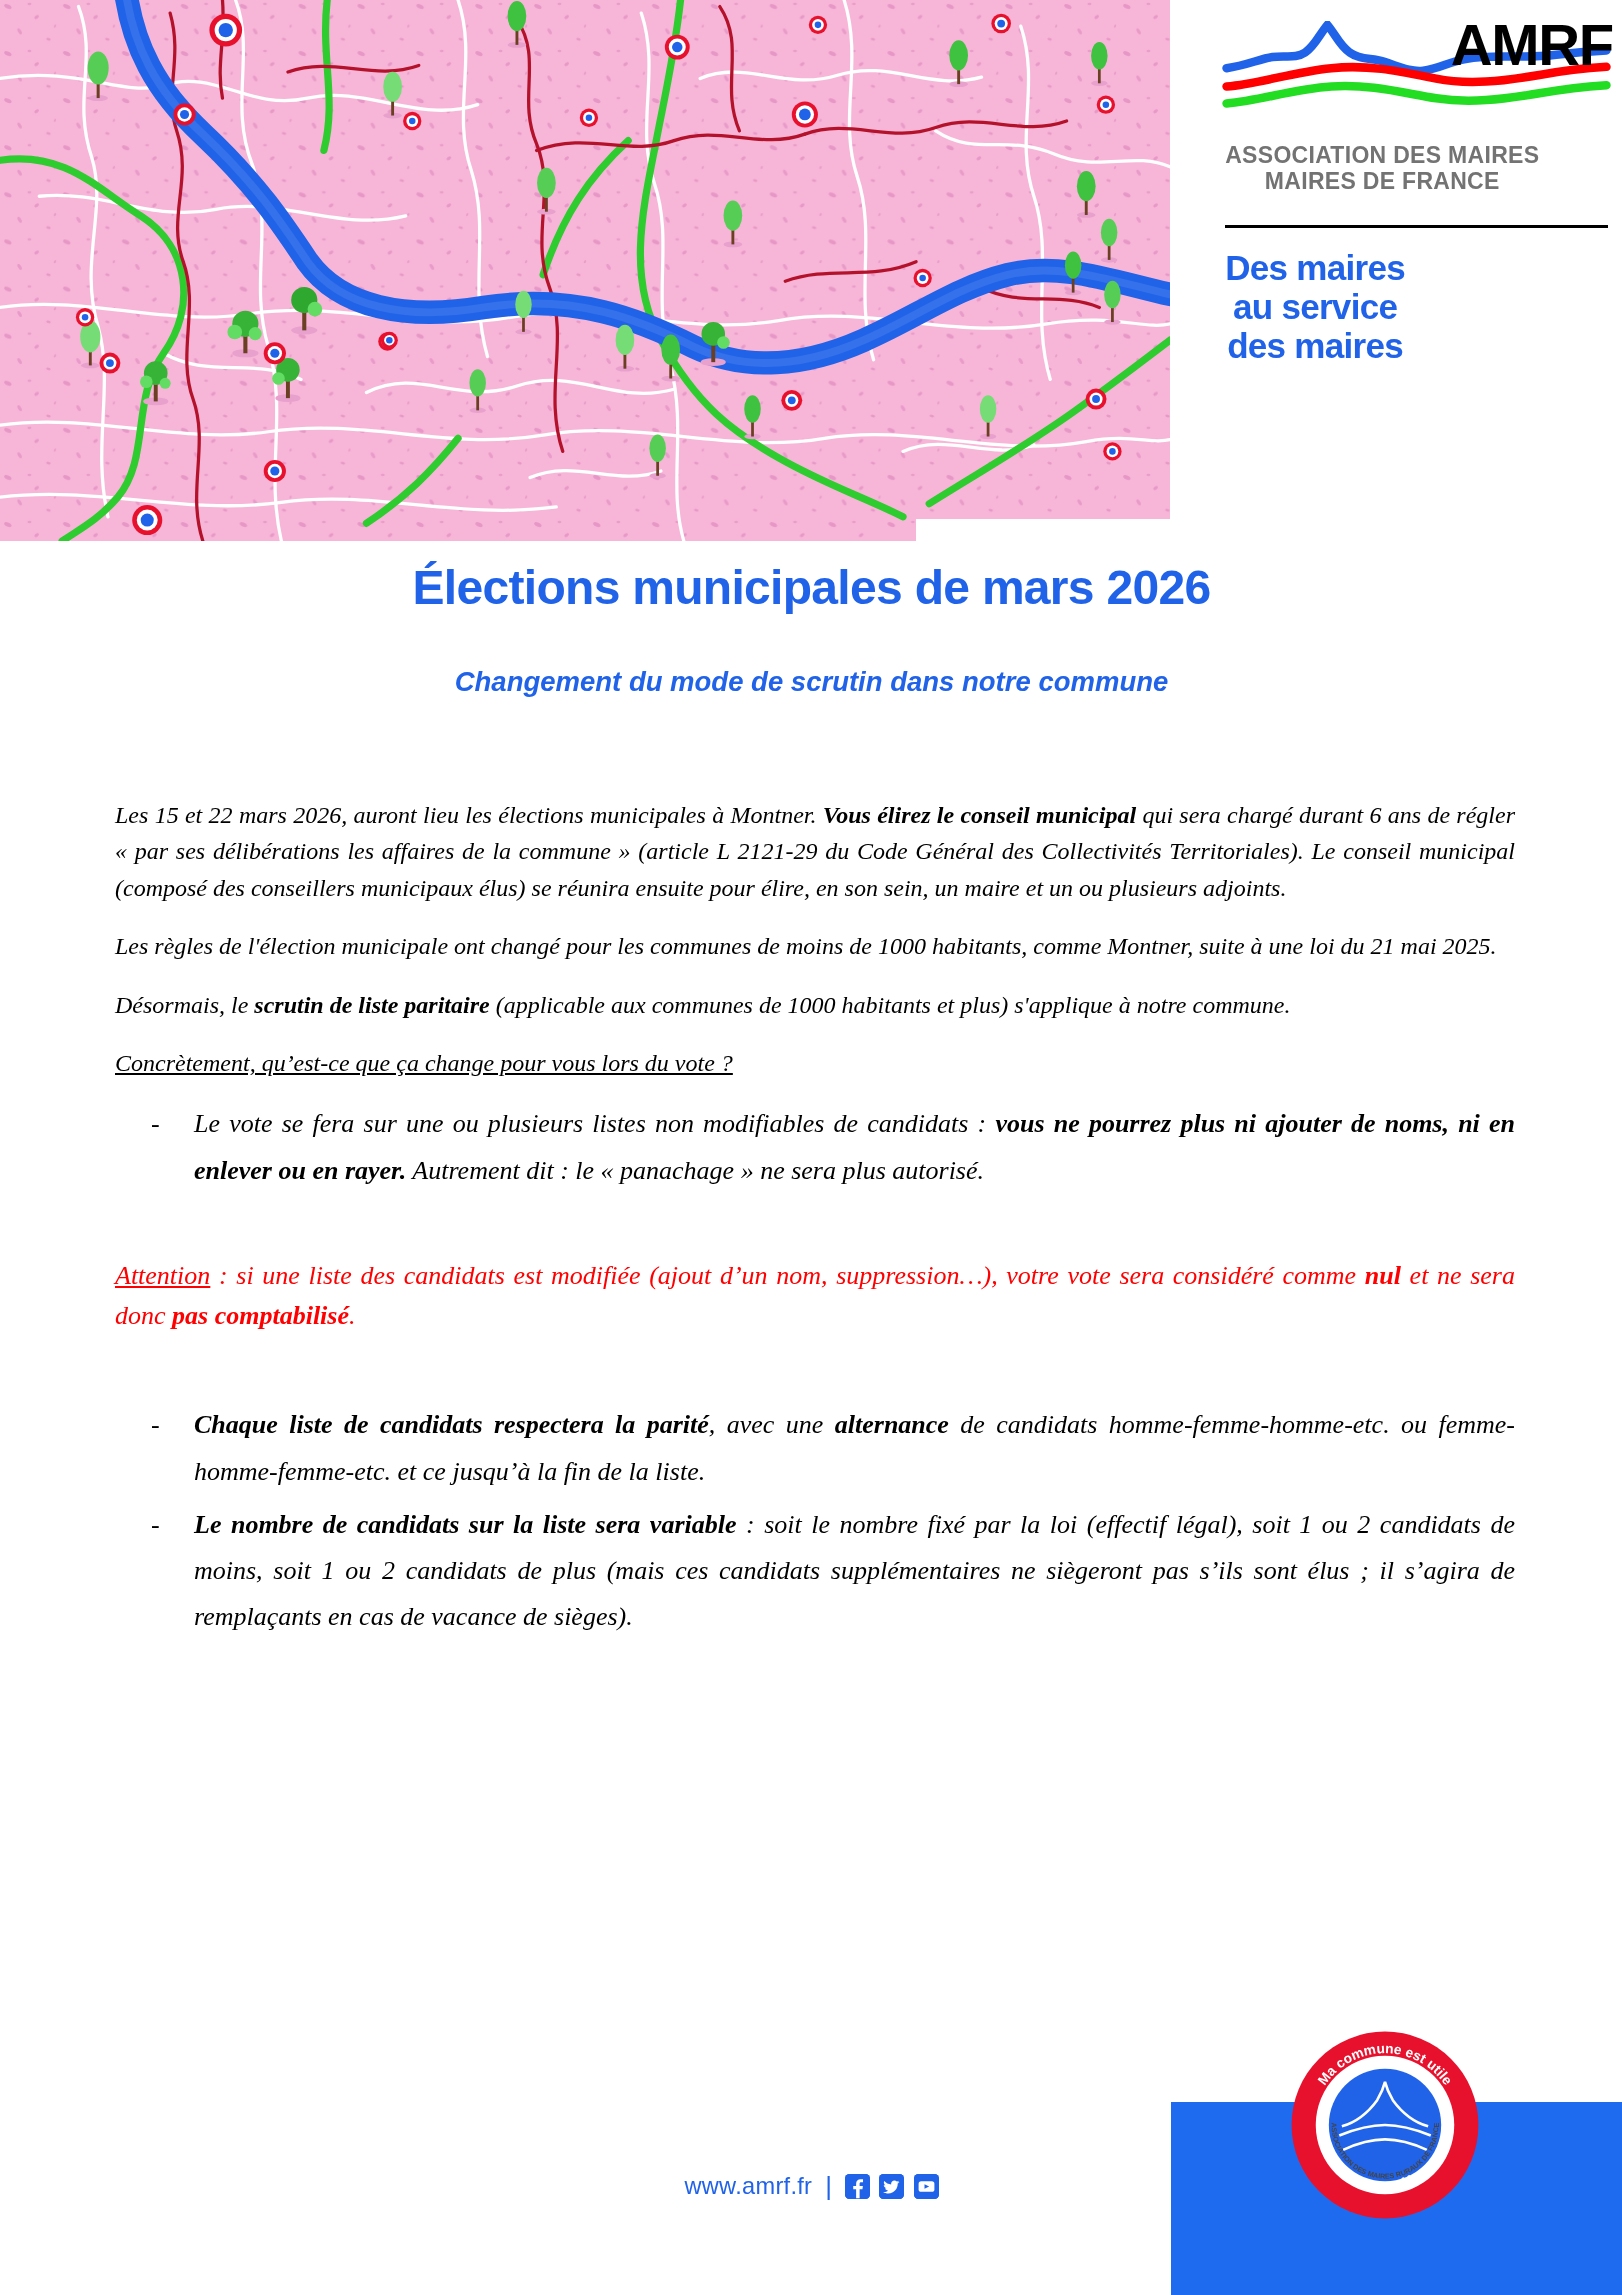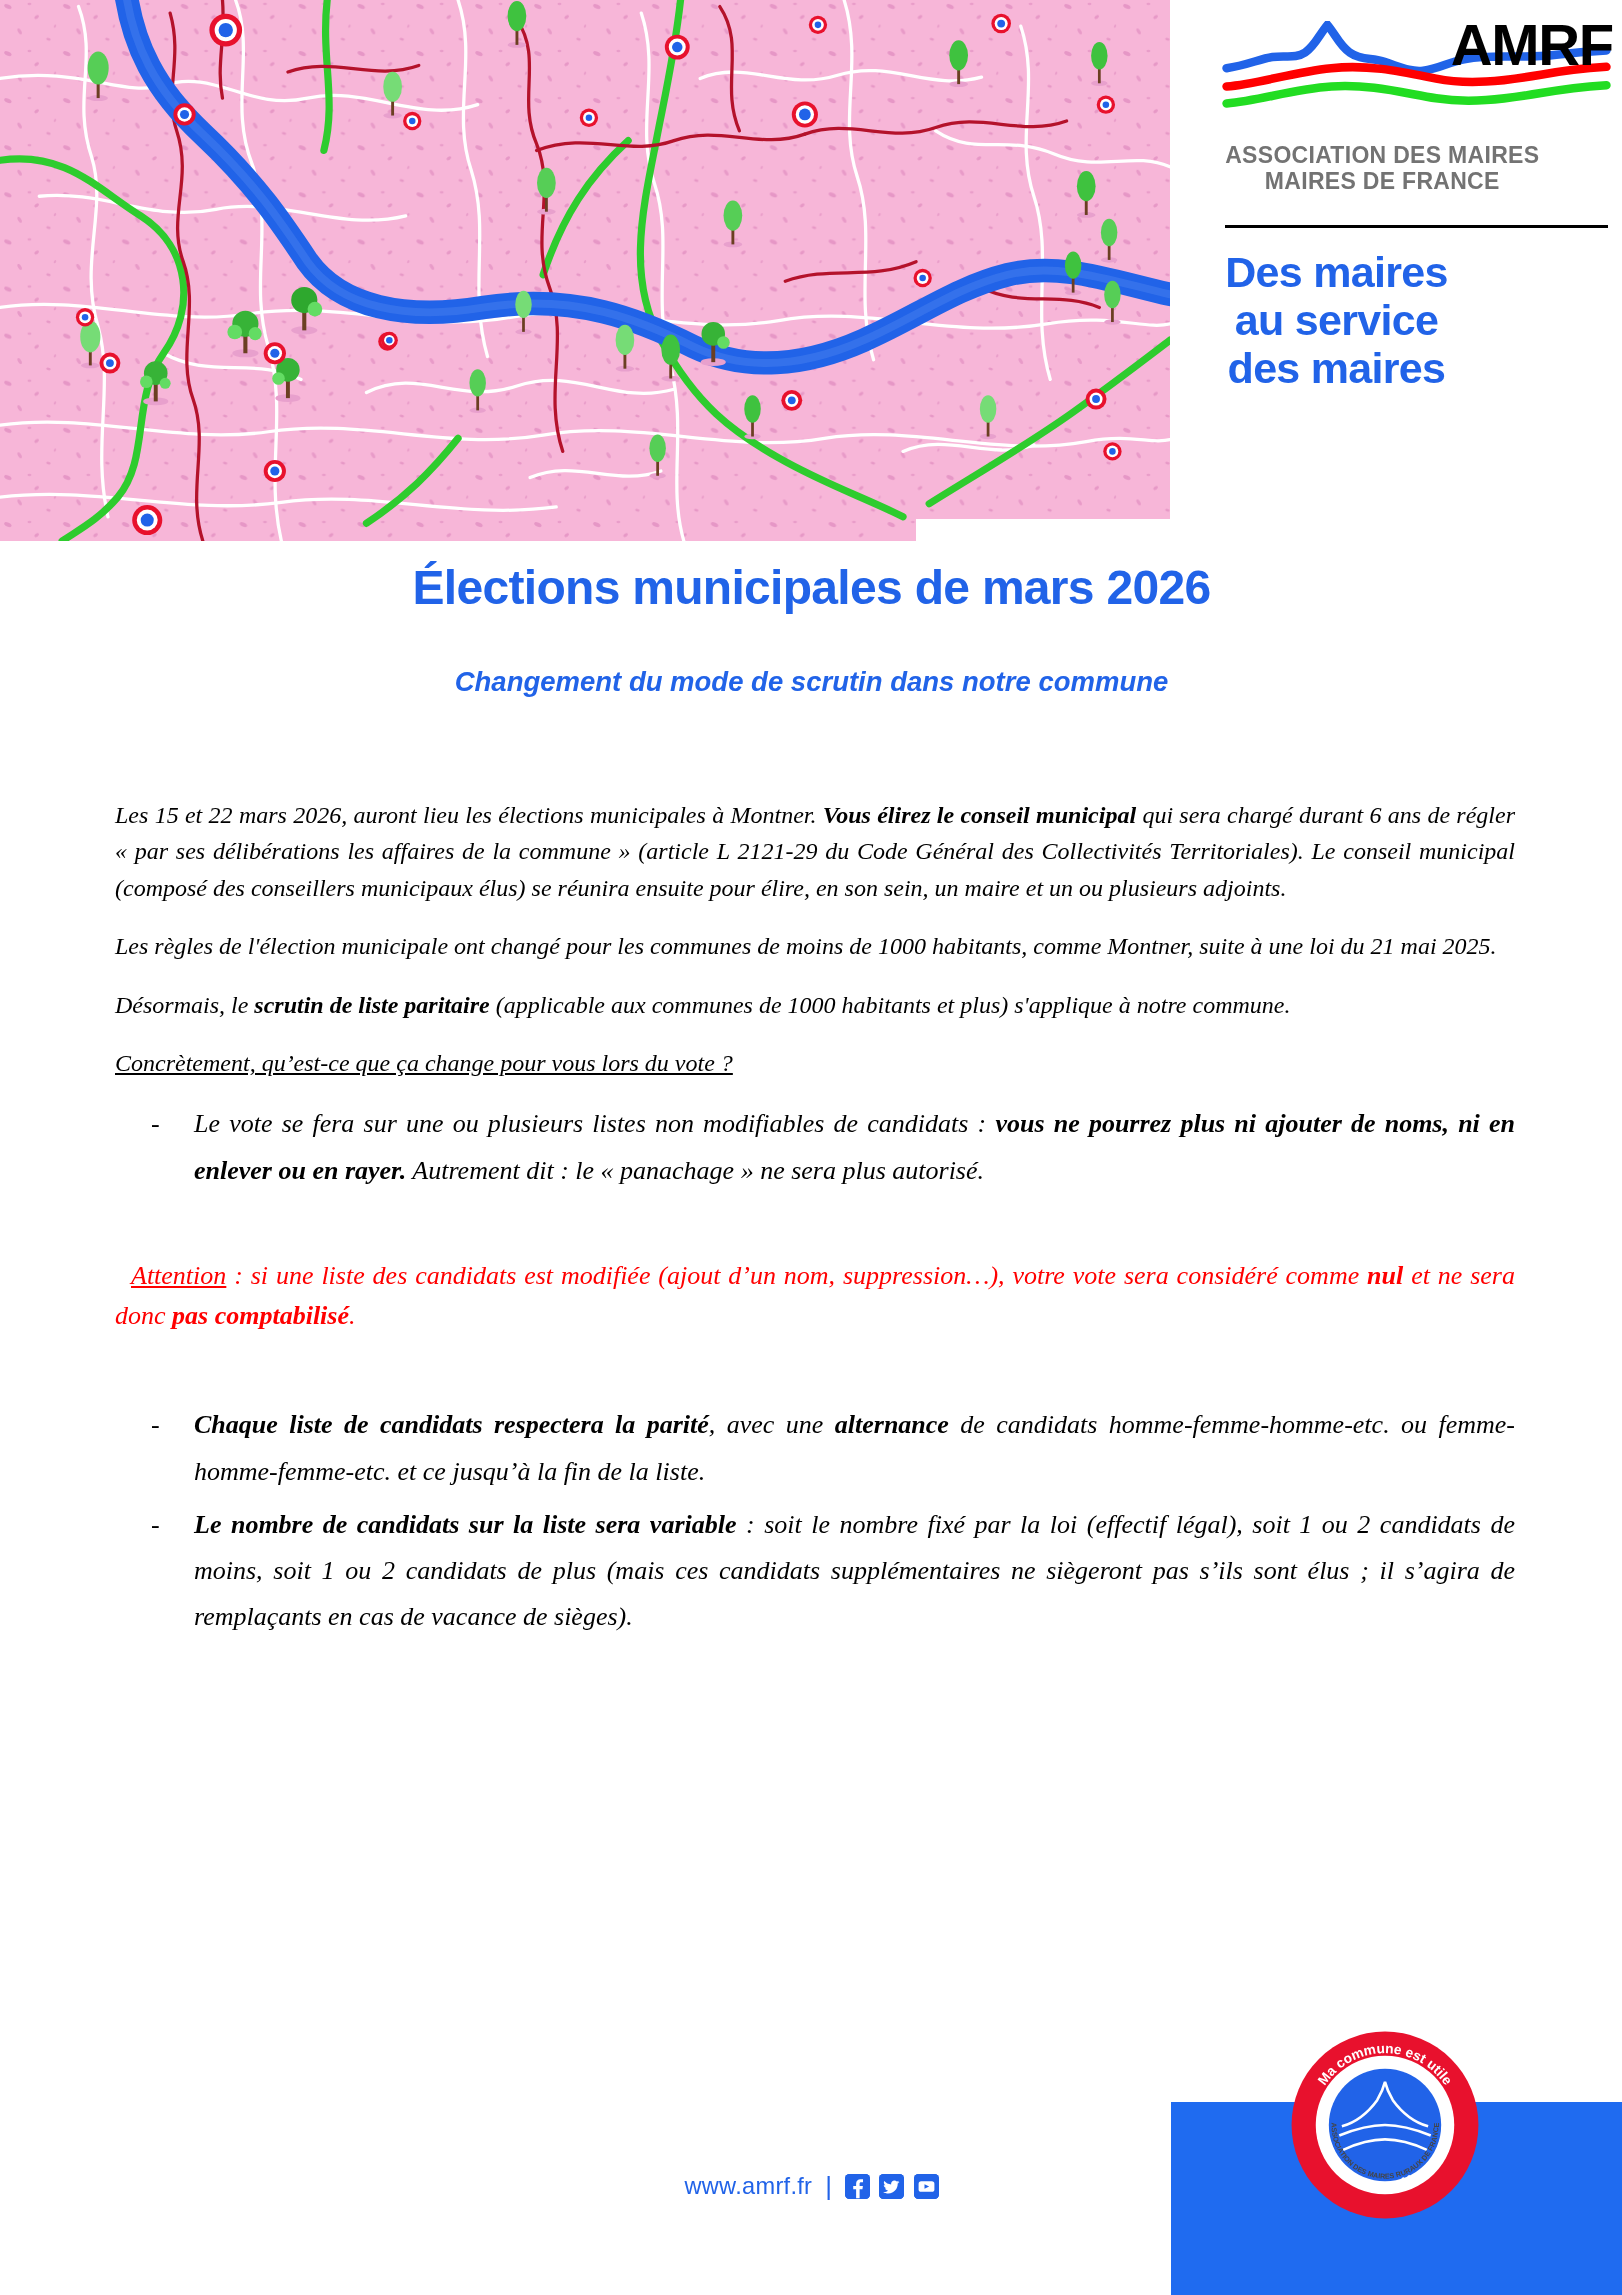--- a/index.html
+++ b/index.html
@@ -43,21 +43,21 @@
     font-weight:bold; font-size:23px; line-height:1.12;
     color:#737373; letter-spacing:0.3px;
   }
   .logo-rule {
     position:absolute; left:5.2px; top:216px; width:383px; height:2.6px;
     background:#000000;
   }
   .logo-slogan {
     position:absolute; left:5.2px; top:239px;
     font-family:"Liberation Sans", sans-serif;
-    font-weight:bold; font-size:43px; line-height:1.12;
+    font-weight:bold; font-size:35px; line-height:1.12;
     color:#2163E8; letter-spacing:-0.7px;
   }
 
   .map-address {
     position:absolute; left:111px; top:458px;
     font-family:"Liberation Sans", sans-serif;
     font-weight:bold; font-size:19.6px; color:#000000;
     line-height:1.45; letter-spacing:0.3px;
     text-align:center; width:366px;
   }
@@ -103,21 +103,21 @@
     font-style:italic;
   }
   ul.bullets li b { font-weight:bold; }
 
   .attention {
     margin:0;
     font-family:"Liberation Serif", serif;
     font-style:italic; font-size:26px; line-height:1.52;
     color:#FF0000; text-align:justify;
   }
-  .attention u { text-decoration:underline;margin-left:16px; }
+  .attention u { text-decoration:underline; }
   .attention b { font-weight:bold; }
 
   .spacer-lg { height:56px; }
   .spacer-xl { height:67px; }
 
   
   .footer-banner {
     position:absolute; left:1171px; top:2102px;
     width:452px; height:194px; background:#1F6BF0;
   }

